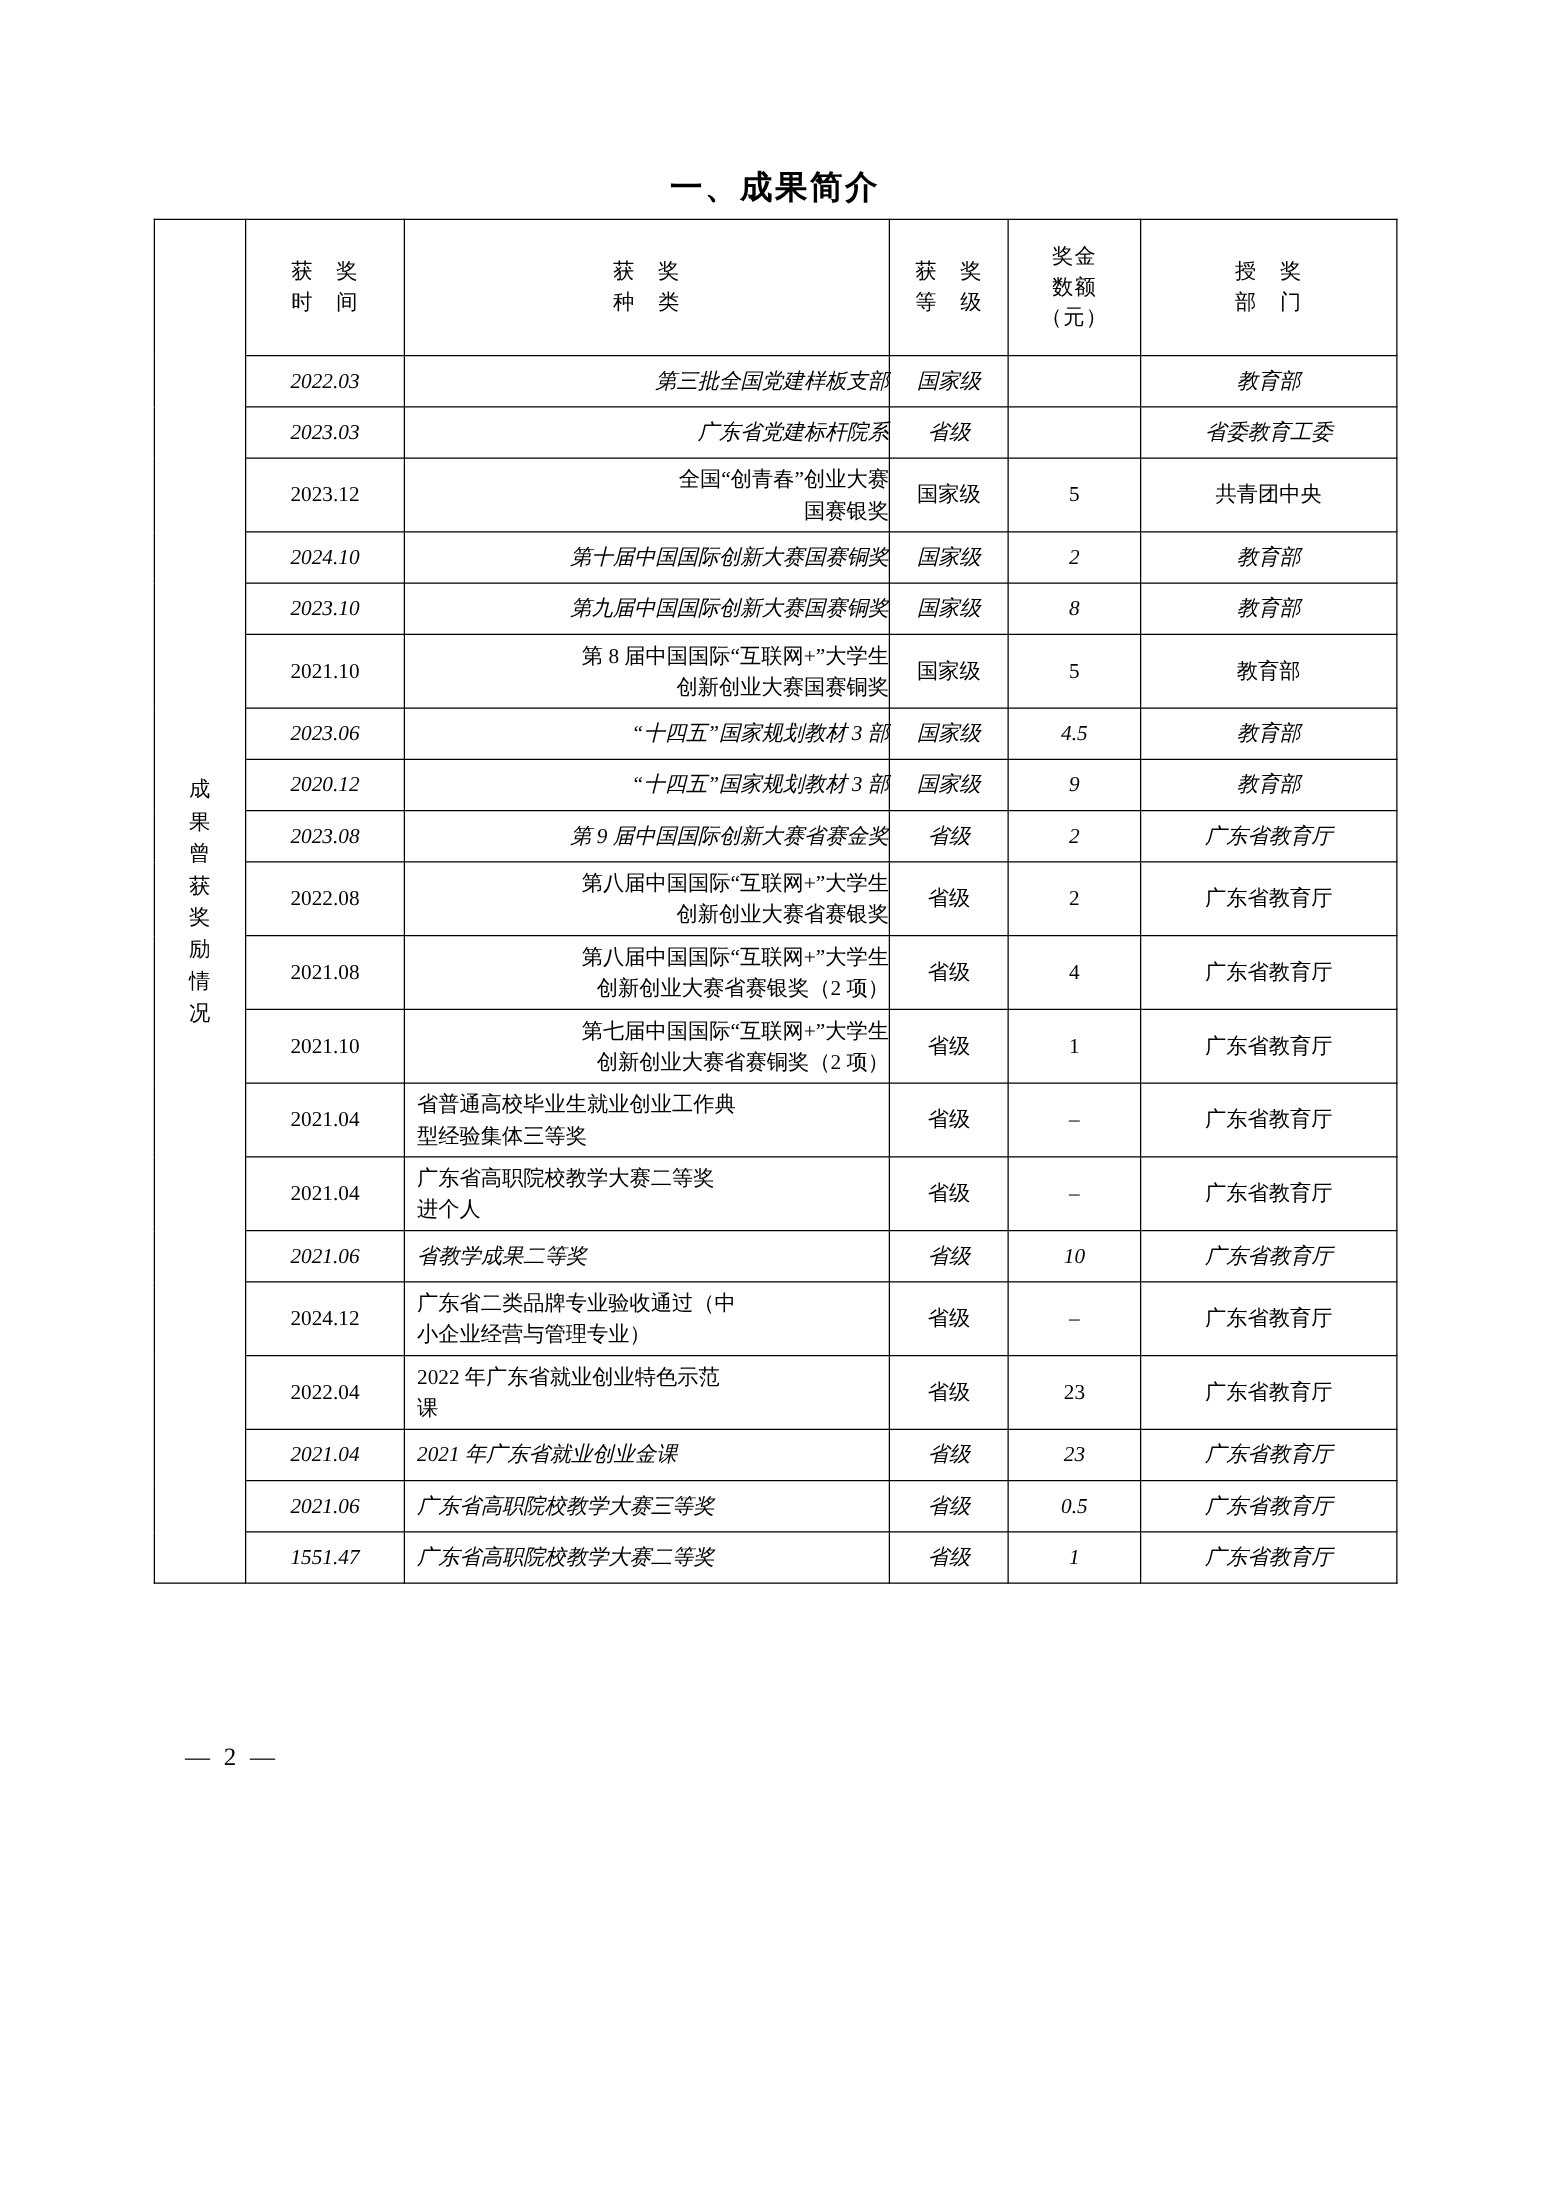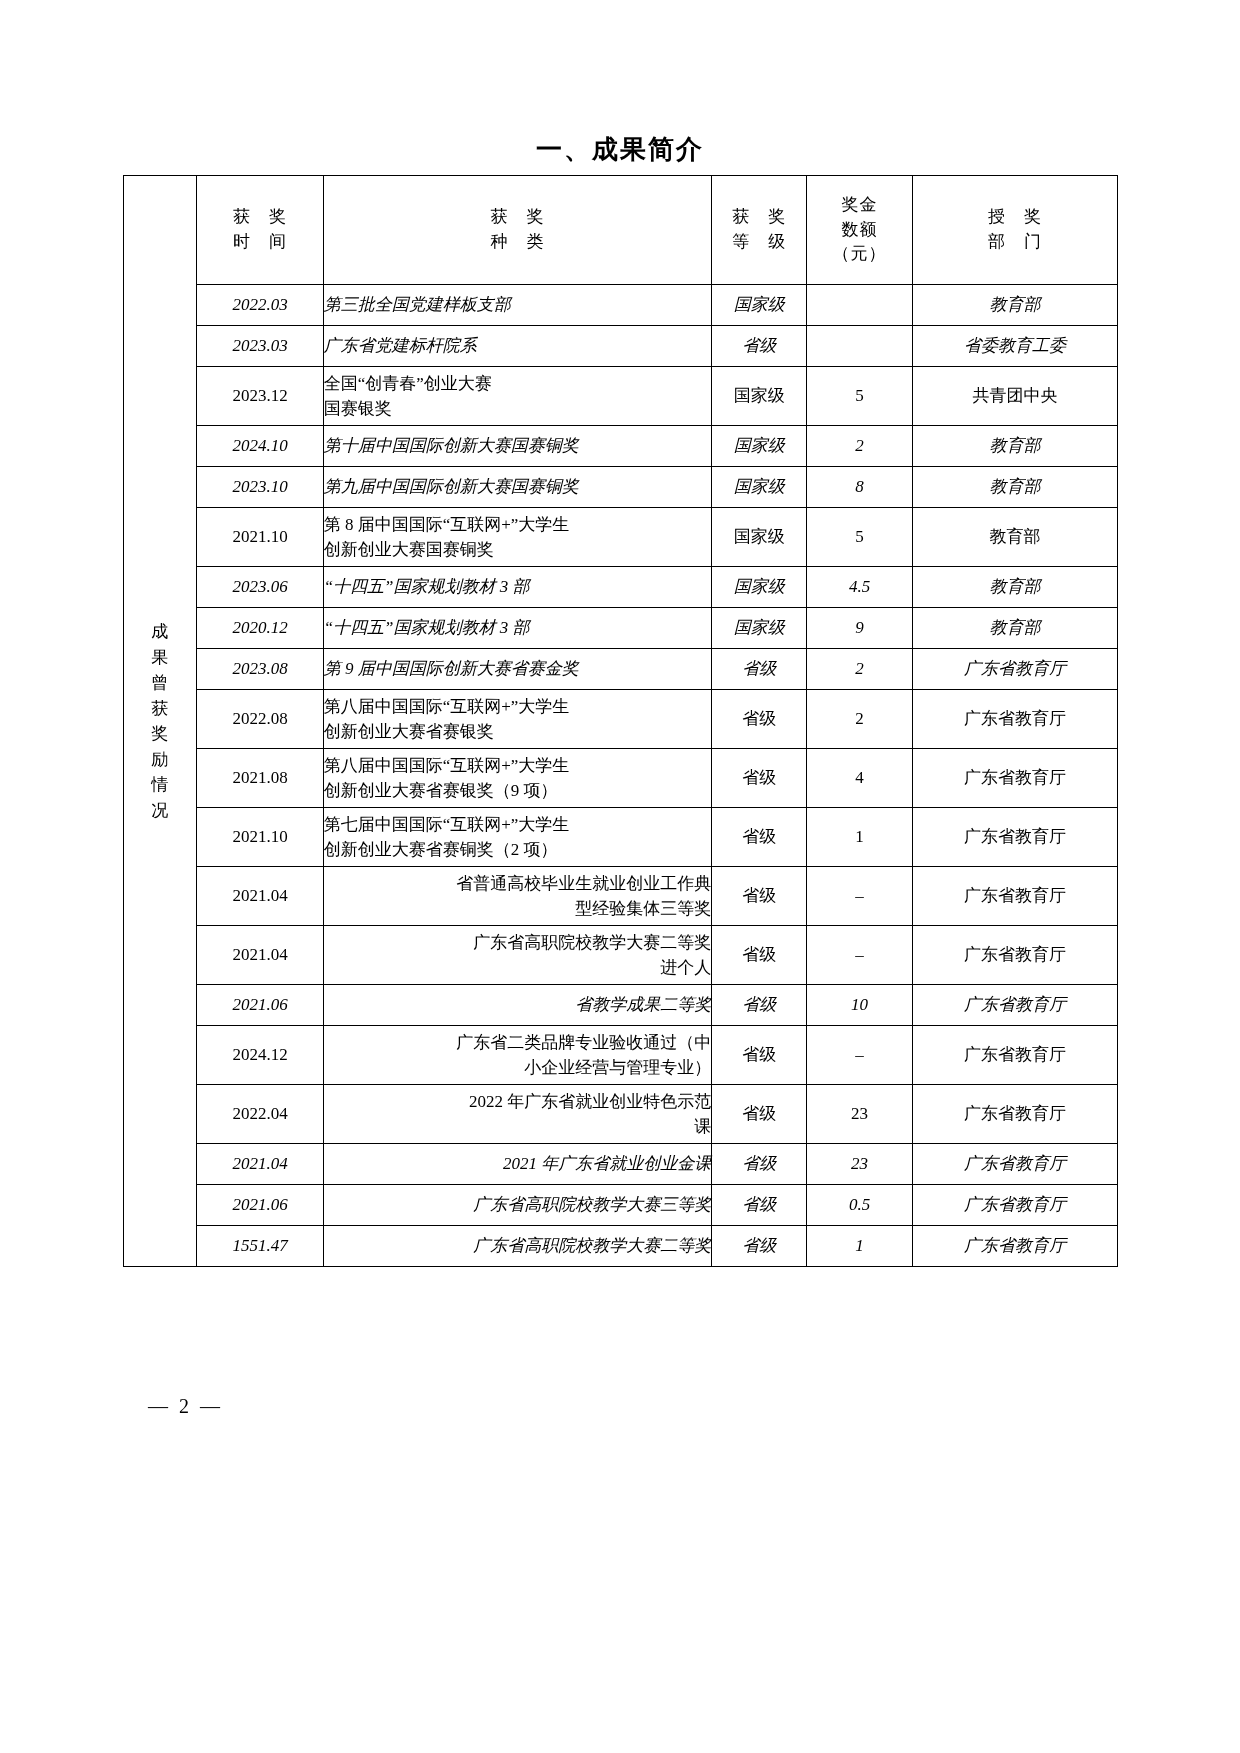--- a/index.html
+++ b/index.html
@@ -76,25 +76,25 @@
   }
   .hdr .l1, .hdr .l2, .hdr .l3 {
     display: block;
     line-height: 1.45;
   }
   td.kind {
     text-align: center;
     padding: 5px 8px;
   }
   td.kind.lft {
+    text-align: left;
+    padding-left: 10px;
+  }
+  td.kind.ctr {
     text-align: right;
-    padding-left: 10px;
-  }
-  td.kind.ctr {
-    text-align: left;
   }
   tr.r1 td { height: 40px; font-style: italic; }
   tr.r2 td { height: 58px; text-align: center; }
   .two-line {
     line-height: 1.5;
   }
   .dash {
     font-size: 17px;
   }
   .pagenum {
@@ -246,21 +246,21 @@
               <div class="two-line">创新创业大赛省赛银奖</div>
             </td>
             <td>省级</td>
             <td class="dash">2</td>
             <td>广东省教育厅</td>
           </tr>
           <tr class="r2">
             <td>2021.08</td>
             <td class="kind ctr">
               <div class="two-line">第八届中国国际“互联网+”大学生</div>
-              <div class="two-line">创新创业大赛省赛银奖（9 项）</div>
+              <div class="two-line">创新创业大赛省赛银奖（2 项）</div>
             </td>
             <td>省级</td>
             <td class="dash">4</td>
             <td>广东省教育厅</td>
           </tr>
           <tr class="r2">
             <td>2021.10</td>
             <td class="kind ctr">
               <div class="two-line">第七届中国国际“互联网+”大学生</div>
               <div class="two-line">创新创业大赛省赛铜奖（2 项）</div>

